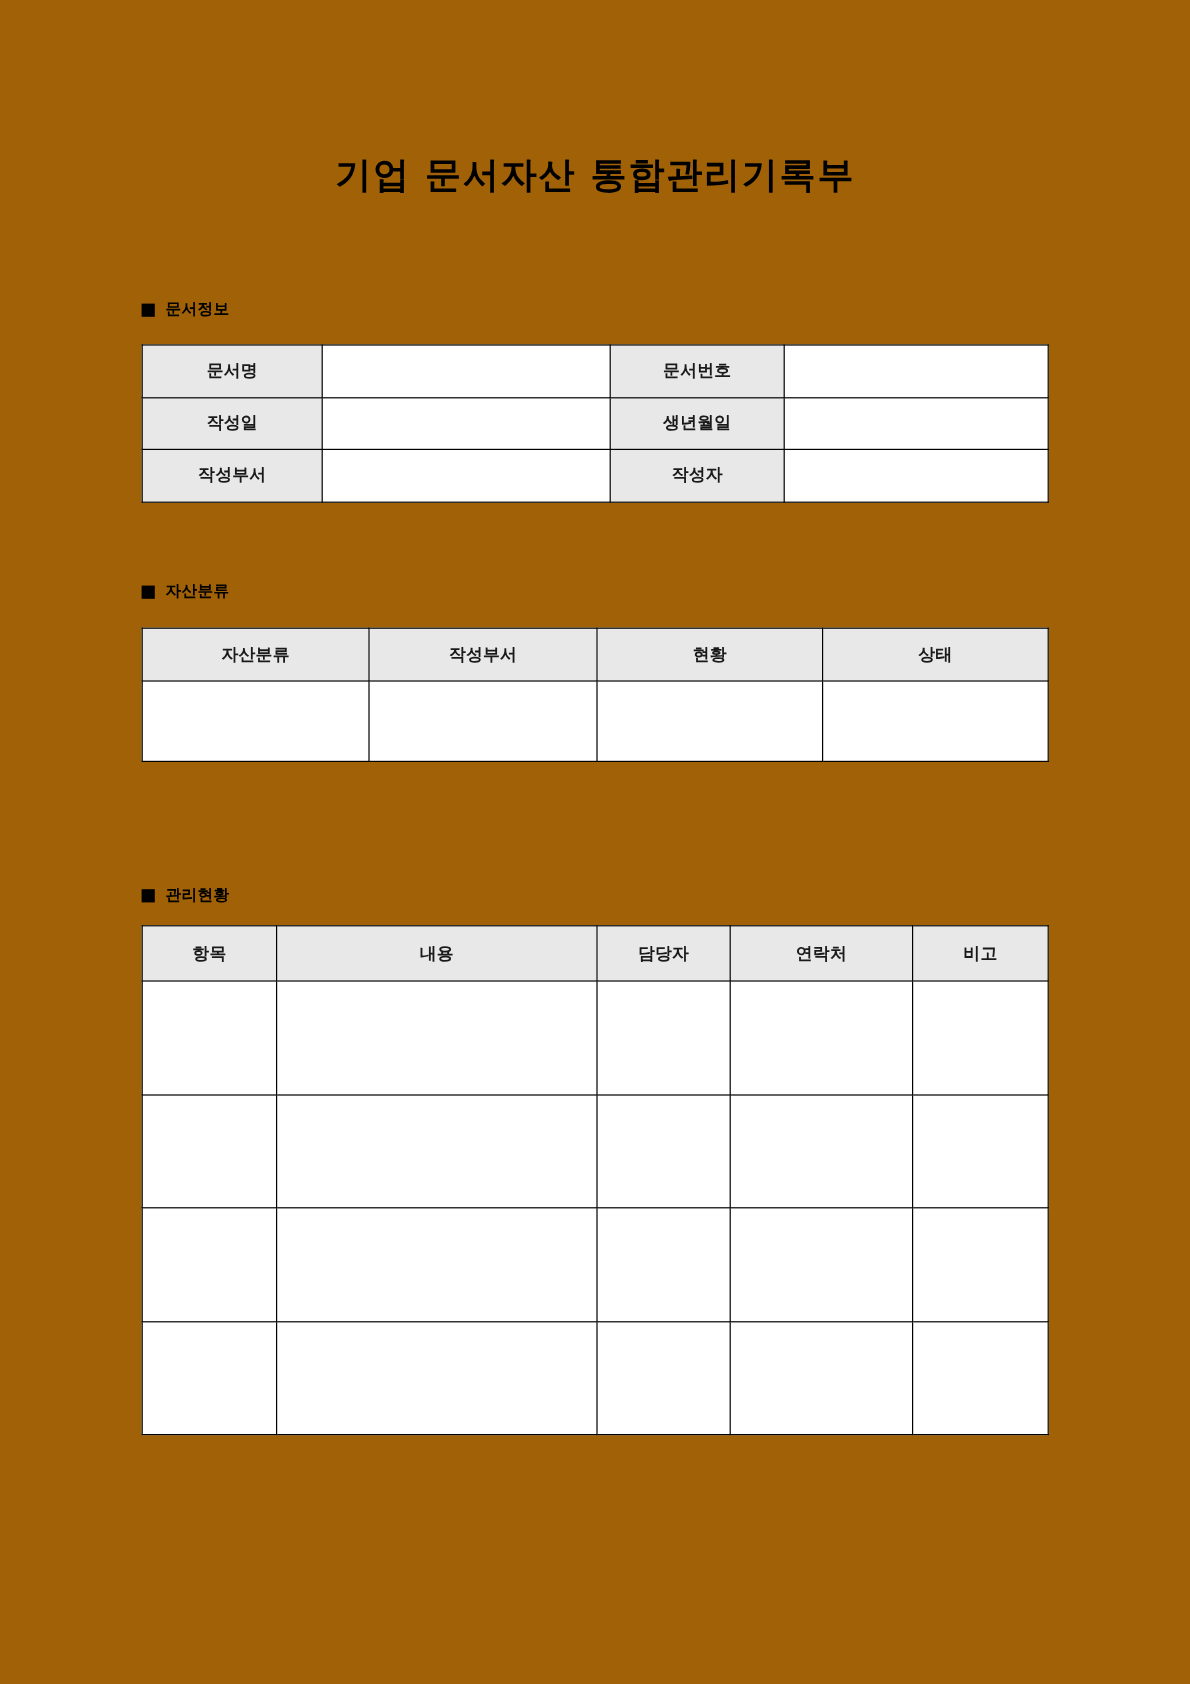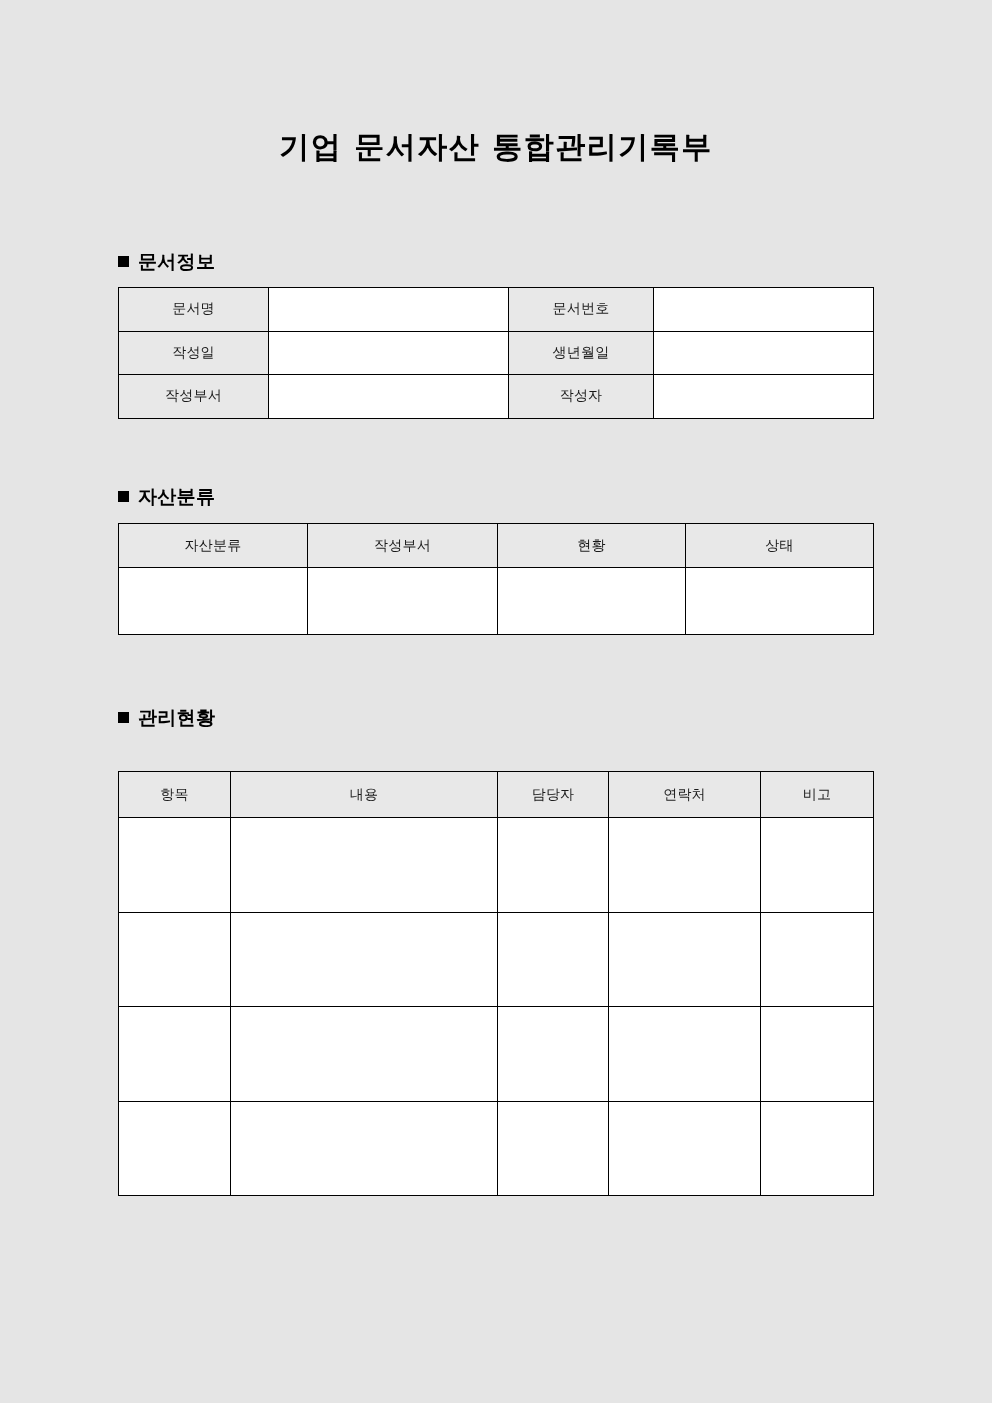--- a/index.html
+++ b/index.html
@@ -14,21 +14,21 @@
     font-family: "DejaVu Sans", "Liberation Sans", sans-serif;
     color: #000000;
     -webkit-font-smoothing: antialiased;
   }
 
   .page {
     position: relative;
     width: 992px;
     height: 1403px;
     box-sizing: border-box;
-    background: #e5e5e5;
+    background: #a16207;
   }
 
   
   .doc-title {
     position: absolute;
     top: 128px;
     left: 0;
     width: 992px;
     text-align: center;
     font-size: 30px;
@@ -36,56 +36,56 @@
     letter-spacing: 1.5px;
     line-height: 1.25;
     color: #000000;
     white-space: pre;
   }
 
   
   .section-heading {
     position: absolute;
     left: 118px;
-    font-size: 19px;
+    font-size: 13px;
     font-weight: bold;
     color: #000000;
     letter-spacing: 0.3px;
     display: flex;
     align-items: center;
     gap: 9px;
     line-height: 1;
   }
   .section-marker {
     display: inline-block;
     width: 11px;
     height: 11px;
     background: #000000;
     flex: none;
   }
 
   .sec1-heading { top: 252px; }
   .sec2-heading { top: 487px; }
-  .sec3-heading { top: 708px; }
+  .sec3-heading { top: 740px; }
 
   
   .form-table {
     position: absolute;
     left: 118px;
     width: 755px;
     border-collapse: collapse;
     table-layout: fixed;
     background: #ffffff;
   }
   .form-table td,
   .form-table th {
     border: 1px solid #000000;
     padding: 0;
     font-size: 14px;
-    font-weight: normal;
+    font-weight: bold;
     color: #1a1a1a;
     text-align: center;
     vertical-align: middle;
     letter-spacing: 0.2px;
     overflow: hidden;
   }
   .label-cell {
     background: #e8e8e8;
   }
   .header-cell {

